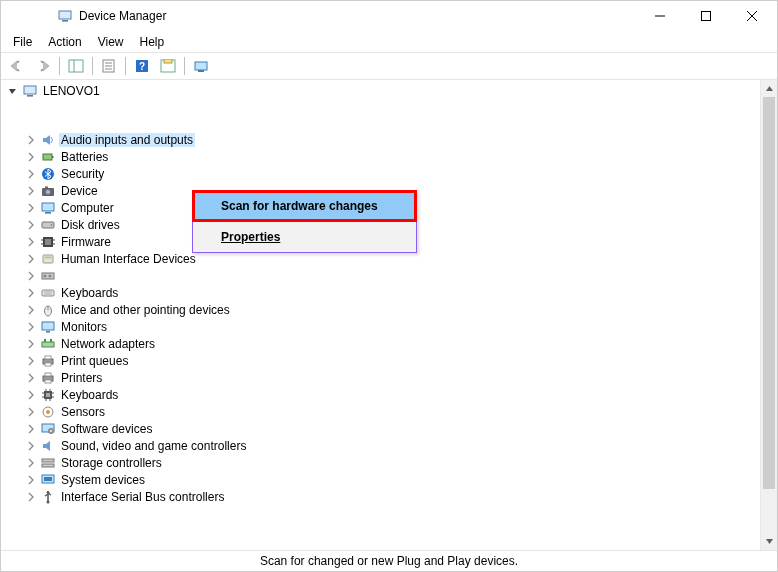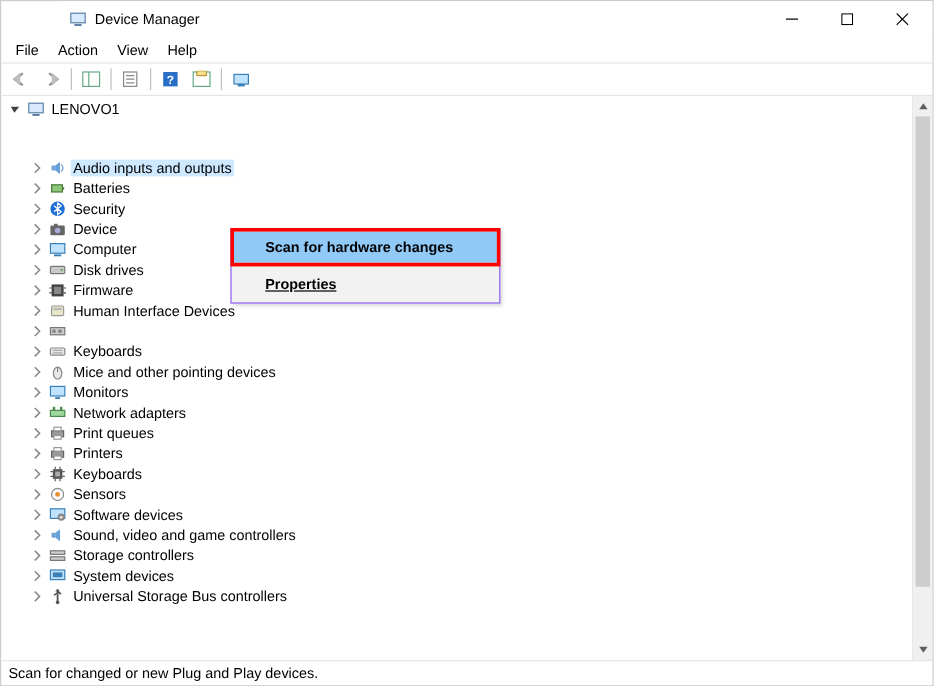--- a/index.html
+++ b/index.html
@@ -139,22 +139,23 @@
     font-weight: 600;
     outline: 3px solid #ff0000;
     outline-offset: 0;
   }
   .ctx-item.bold { font-weight: 700; text-decoration: underline; }
   .ctx-sep { height:1px; background:#d0d0d0; margin: 2px 1px; }
   
   .statusbar {
     height: 20px;
     display: flex; align-items: center;
-    padding: 0 6px;
+    padding: 0 18px;
     font-size: 12px;
+    justify-content: center;
   }
 </style>
 </head>
 <body>
 
 <div class="titlebar">
   <span class="app-icon">
     <svg width="14" height="14" viewBox="0 0 14 14">
         <rect x="1" y="2" width="12" height="8" fill="#d9eaff" stroke="#5b7fa6"></rect>
         <rect x="4" y="11" width="6" height="1.6" fill="#5b7fa6"></rect>
@@ -578,21 +579,21 @@
                 </svg>
               </span>
               <span class="node-icon">
                 <svg width="14" height="14" viewBox="0 0 14 14">
                   <path d="M7 1 L7 11" stroke="#555" stroke-width="1.5"></path>
                   <circle cx="7" cy="12" r="1.5" fill="#555"></circle>
                   <path d="M7 4 L4 6 M7 3 L10 5" stroke="#555" stroke-width="1.3"></path>
                   <path d="M5 1 L9 1 L7 -1 Z" fill="#555" transform="translate(0,2)"></path>
                 </svg>
               </span>
-              <span class="node-label">Universal Storage Bus controllers</span>
+              <span class="node-label">Interface Serial Bus controllers</span>
             </div>
           </div>
         </div>
       </div>
 
     <div class="context-menu">
       <div class="ctx-item highlight">Scan for hardware changes</div>
       <div class="ctx-sep"></div>
       <div class="ctx-item bold">Properties</div>
     </div>

